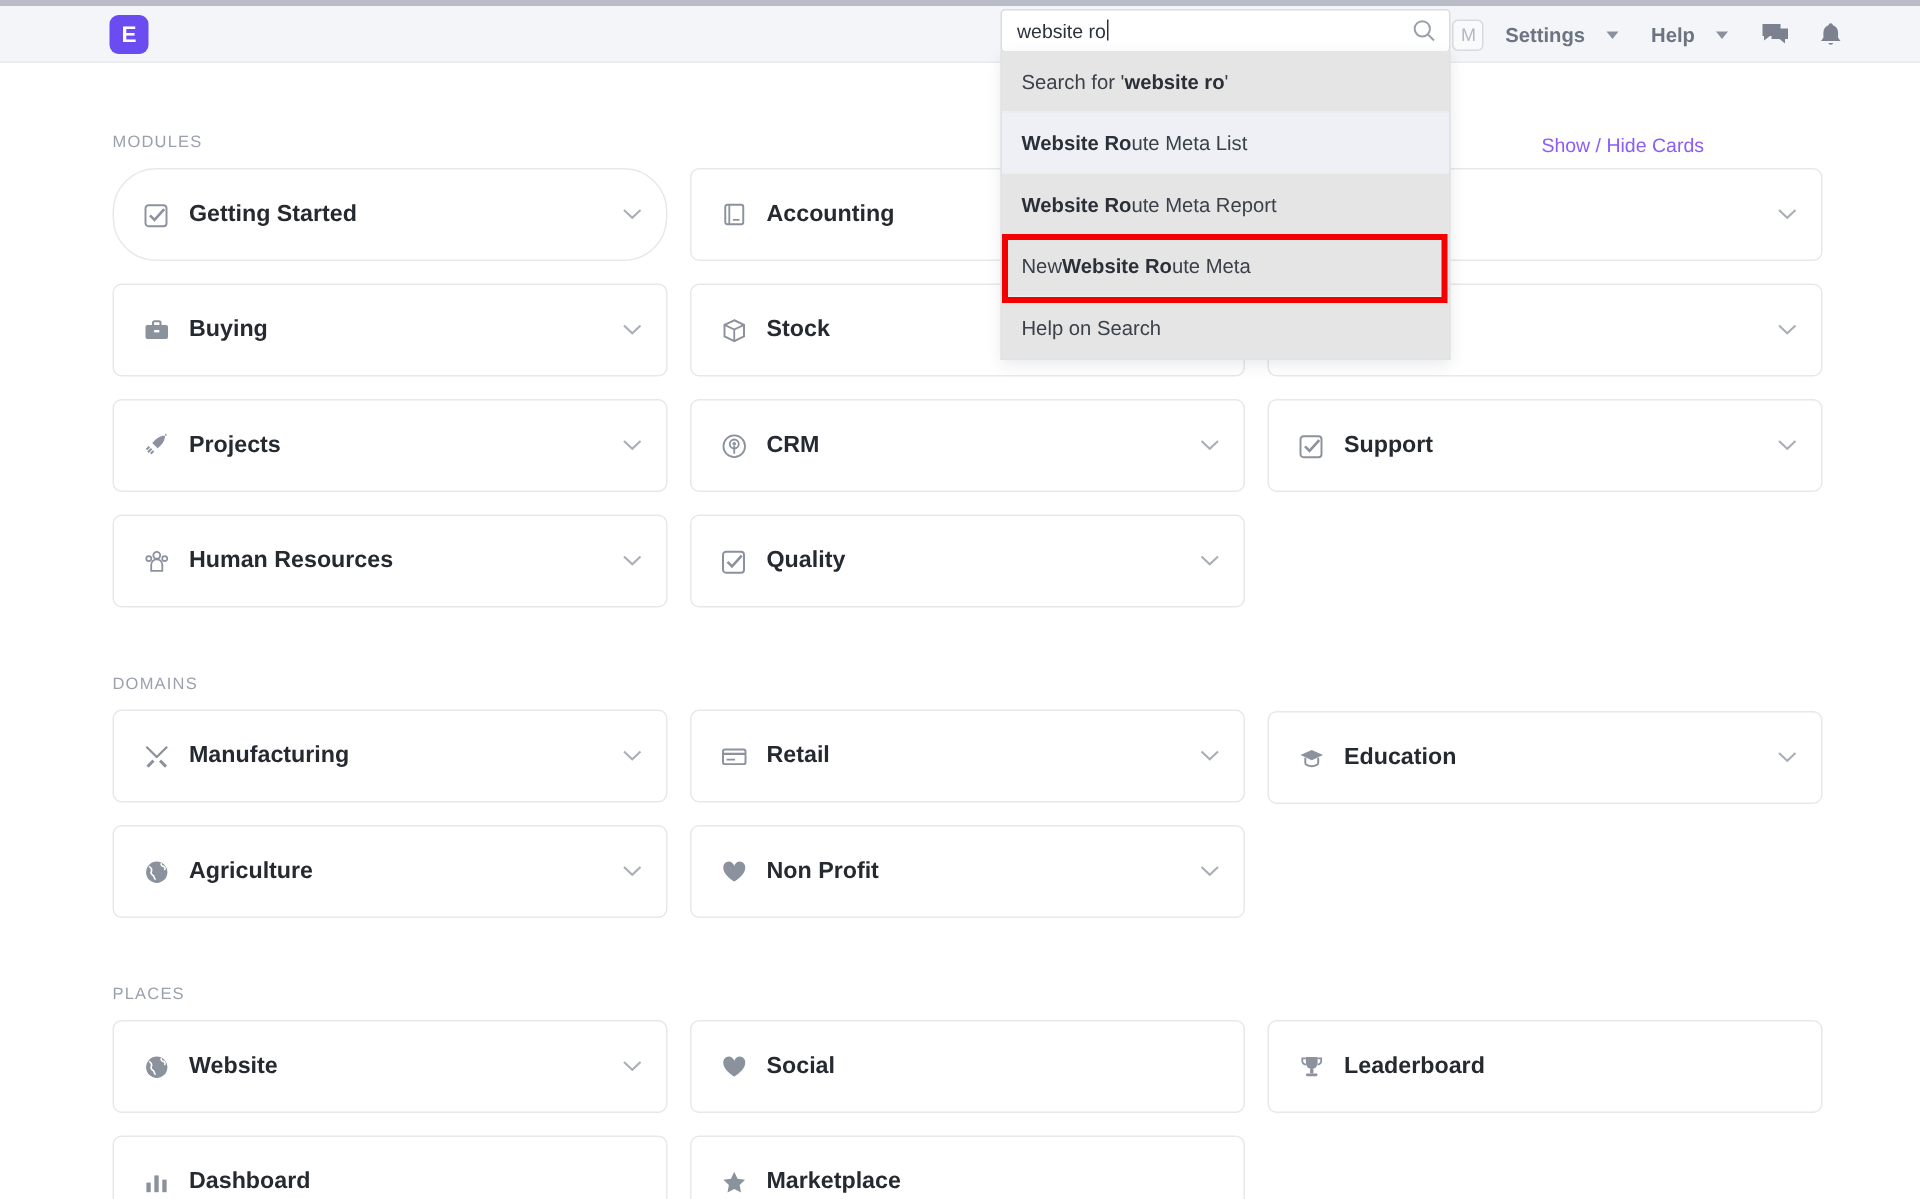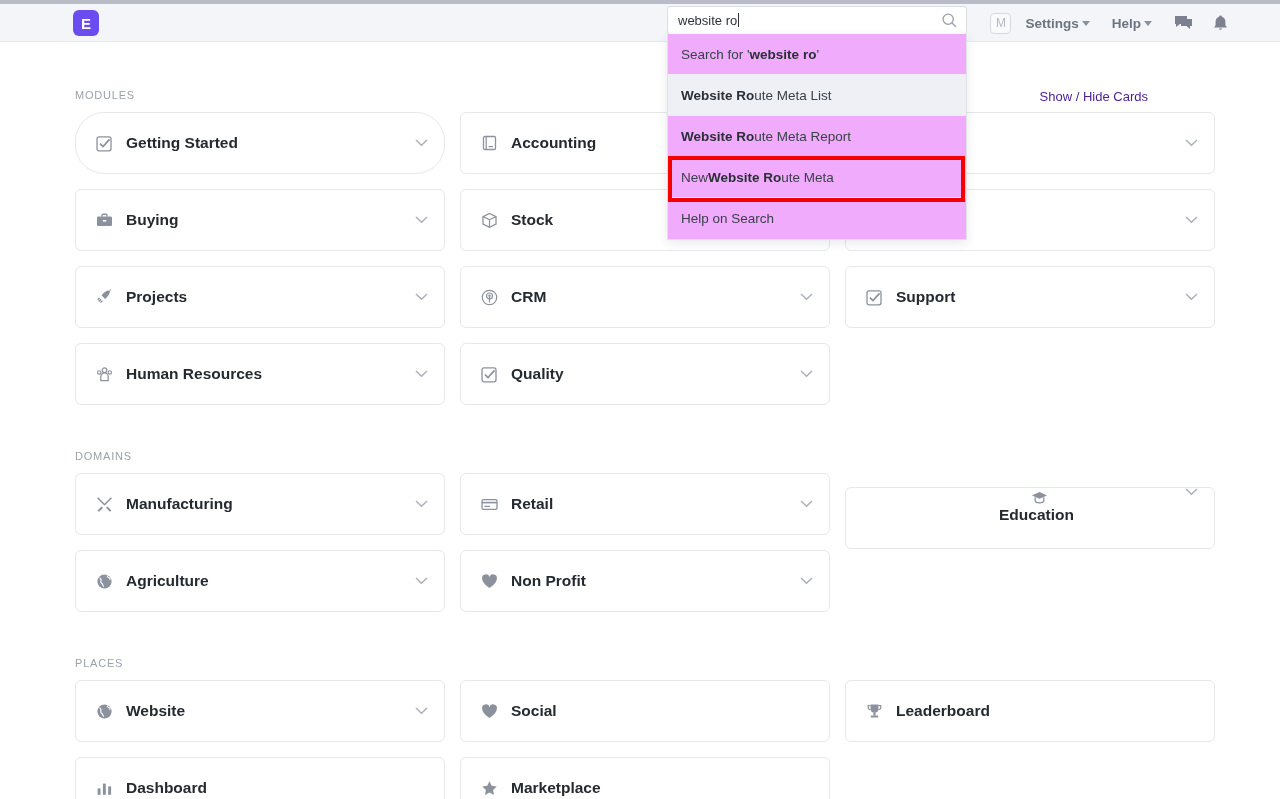--- a/index.html
+++ b/index.html
@@ -39,21 +39,21 @@
   }
   .avatar {
     width: 21px; height: 21px; border: 1px solid #d6d9e0; border-radius: 4px;
     color: #b4b8c4; font-size: 12px;
     display: flex; align-items: center; justify-content: center;
     margin-right: 14px; background: #f9fafb;
     cursor: pointer;
   }
   .nav-link {
     color: #6c7481; font-size: 13.5px; font-weight: bold;
-    display: flex; align-items: center; gap: 3px;
+    display: flex; align-items: center; gap: 14px;
     margin-right: 22px; cursor: pointer; white-space: nowrap;
   }
   .caret {
     width: 0; height: 0;
     border-left: 4px solid transparent; border-right: 4px solid transparent;
     border-top: 5px solid #8a909d;
   }
   .nav-icon { color: #7b818e; margin-right: 20px; cursor: pointer; display:flex; align-items:center;}
   .nav-icon:last-child { margin-right: 0; }
 
@@ -78,21 +78,21 @@
     vertical-align: -2px; margin-left: 1px;
   }
   .search-mag {
     position: absolute; right: 9px; top: 6px; color: #9aa0ab;
   }
 
   
   .dropdown {
     position: absolute; top: 28px; left: 0;
     width: 300px;
-    background: #f0abfc;
+    background: #e5e5e5;
     border: 1px solid #dfe2e8;
     border-top: none;
     box-shadow: 0 3px 10px rgba(30,40,60,.10);
   }
   .dd-item {
     height: 41px; display: flex; align-items: center;
     padding: 0 13px;
     font-size: 13.5px; color: #3b4149;
     border-bottom: 1px solid #eceef2;
     cursor: pointer; white-space: nowrap;
@@ -114,22 +114,22 @@
   .content {
     position: absolute; top: 43px; left: 0; width: 1197px; height: 756px;
   }
   .section-head {
     position: absolute; left: 75px;
     font-size: 11px; letter-spacing: .8px;
     color: #9ba1ac; font-weight: normal;
     text-transform: uppercase;
   }
   .show-hide {
-    position: absolute; right: 49px;
-    font-size: 13px; color: #4c1d95; cursor: pointer;
+    position: absolute; right: 61px;
+    font-size: 13px; color: #8b5cf6; cursor: pointer;
   }
 
   .card {
     position: absolute;
     height: 62px;
     background: #ffffff;
     border: 1px solid #e6e8ec;
     border-radius: 6px;
     display: flex; align-items: center;
     cursor: pointer;
@@ -422,21 +422,21 @@
           <line x1="3.4" y1="10.4" x2="9" y2="10.4" stroke="#8b919d" stroke-width="1.2"></line>
         </svg>
       </span>
       <span class="c-label">Retail</span>
       <span class="c-chev">
         <svg width="13" height="8" viewBox="0 0 13 8">
           <path d="M1 1l5.5 5.2L12 1" fill="none" stroke="#a9aeb8" stroke-width="1.4"></path>
         </svg>
       </span>
     </div>
-    <div class="card col-c" style="top: 444px; flex-direction: column;">
+    <div class="card col-c" style="top: 431px;">
       <span class="c-icon">
         <svg width="17" height="17" viewBox="0 0 17 17">
           <path d="M8.5 3L16 6.4l-7.5 3.4L1 6.4z" fill="#8b919d"></path>
           <path d="M4.2 8.2v3.4c0 1.2 1.9 2.2 4.3 2.2s4.3-1 4.3-2.2V8.2" fill="none" stroke="#8b919d" stroke-width="1.3"></path>
         </svg>
       </span>
       <span class="c-label">Education</span>
       <span class="c-chev">
         <svg width="13" height="8" viewBox="0 0 13 8">
           <path d="M1 1l5.5 5.2L12 1" fill="none" stroke="#a9aeb8" stroke-width="1.4"></path>

